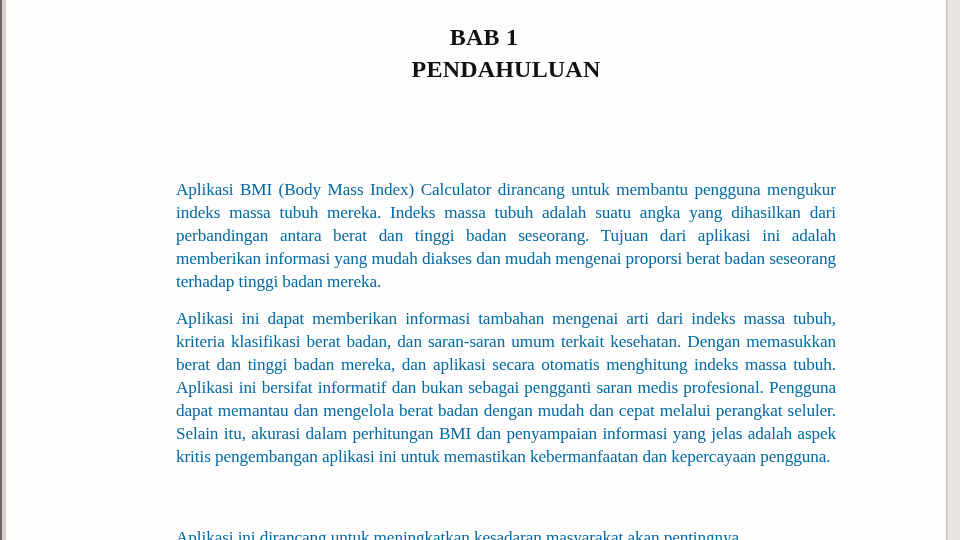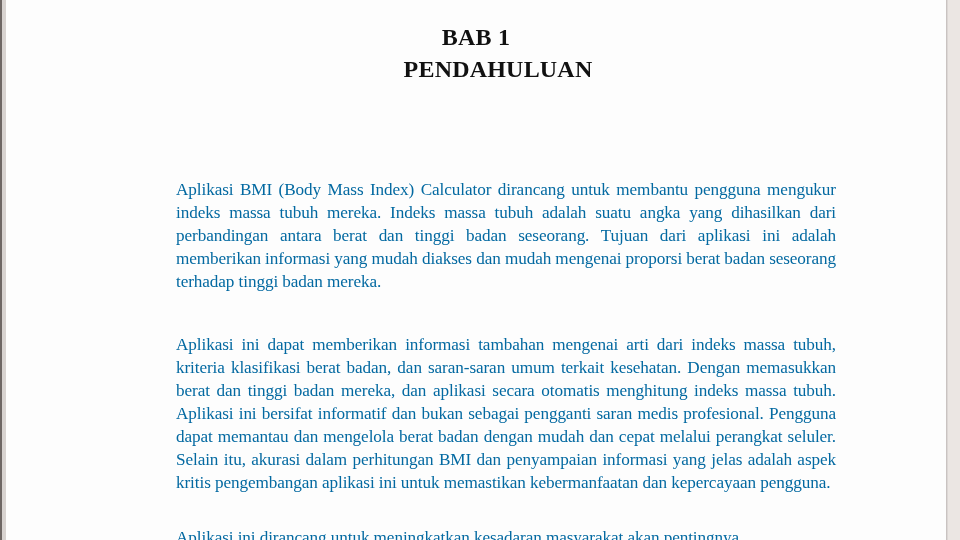--- a/index.html
+++ b/index.html
@@ -34,21 +34,21 @@
     left: 6px;
     top: 0;
     width: 940px;
     height: 600px;
     background: #fdfdfd;
     border-right: 1px solid #c9c3c1;
     box-shadow: 1px 0 0 #dcd7d5;
   }
   .chapter {
     position: absolute;
-    left: 0;
+    left: 8px;
     width: 940px;
     text-align: center;
     font-family: "Liberation Serif", serif;
     font-weight: bold;
     font-size: 24px;
     color: #111;
     margin: 0;
     letter-spacing: 0.2px;
   }
   .chapter.num { top: 24px; }
@@ -70,21 +70,21 @@
     width: 660px;
     margin: 0;
     font-family: "Liberation Serif", serif;
     font-size: 17.2px;
     line-height: 23px;
     color: #0369a1;
     text-align: justify;
     letter-spacing: -0.1px;
   }
   .para.p1 { top: 178px; }
-  .para.p2 { top: 333px; }
+  .para.p2 { top: 307px; }
   .para.p3 { top: 526px; }
 </style>
 </head>
 <body>
 
 <div class="viewport">
   <div class="left-edge"></div>
   <div class="left-edge2"></div>
 
   <div class="page">

